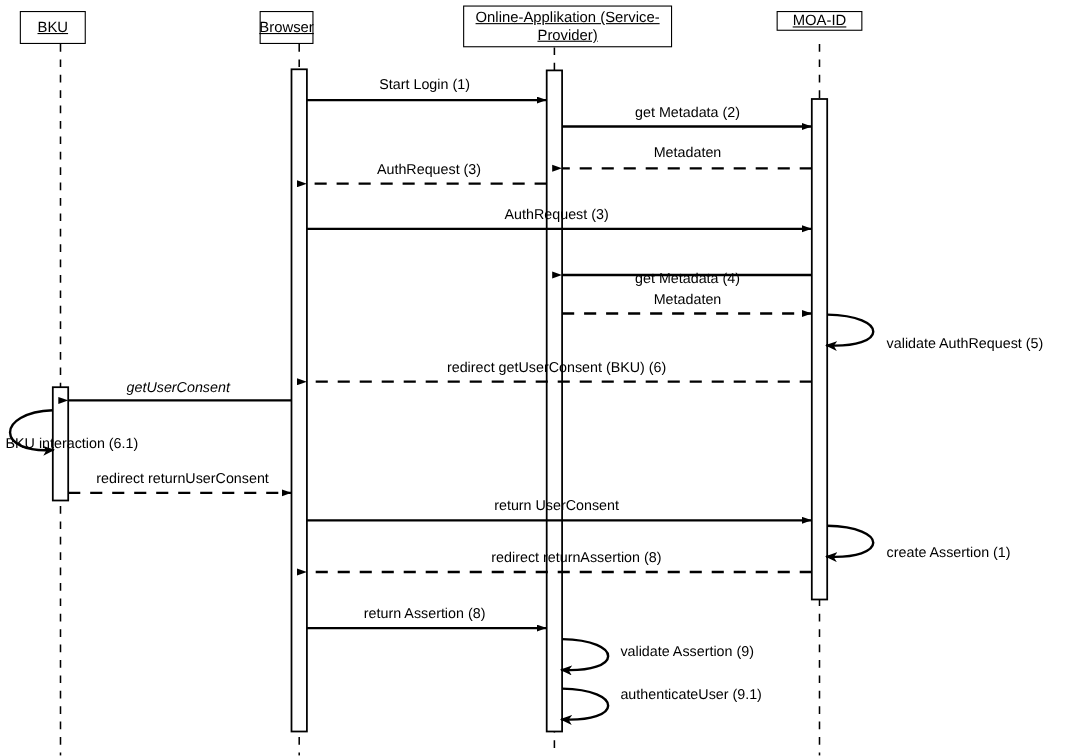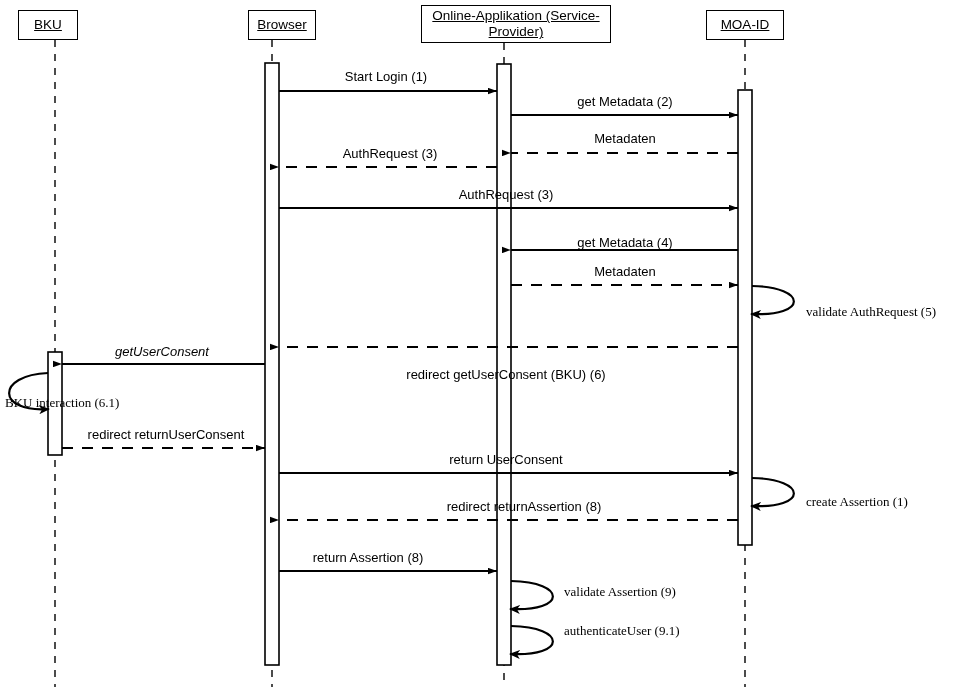--- a/index.html
+++ b/index.html
@@ -6,21 +6,21 @@
   body{font-family:"Liberation Sans",sans-serif;}
   #canvas{position:relative;width:968px;height:687px;background:#fff;overflow:hidden;}
   #svg{position:absolute;left:0;top:0;width:968px;height:687px;}
   .lbl{position:absolute;font-family:"Liberation Sans",sans-serif;font-size:13px;color:#000;
        white-space:nowrap;line-height:1;}
   .hdr{position:absolute;box-sizing:border-box;border:1.6px solid #000;background:#fff;
        display:flex;align-items:center;justify-content:center;text-align:center;}
   .hdr span{font-family:"Liberation Sans",sans-serif;font-size:13.5px;color:#000;
        text-decoration:underline;line-height:1.18;padding:0 4px;}
   .msg-lbl{transform:translateX(-50%);}
-  .msg-lbl.left{transform:none;font-family:Liberation Serif, serif;}
+  .msg-lbl.left{transform:none;}
 </style>
 </head>
 <body>
 
 <div id="canvas">
   <svg id="svg" viewBox="0 0 968 687" xmlns="http://www.w3.org/2000/svg">
       <defs>
         <marker id="ah-r" markerWidth="10" markerHeight="7" refX="9" refY="3.2" orient="auto" markerUnits="userSpaceOnUse">
           <path d="M0,0 L9,3.2 L0,6.4 z" fill="#000000"></path>
         </marker>
@@ -57,41 +57,41 @@
       <line x1="279" y1="571" x2="497" y2="571" stroke="#000000" stroke-width="2.1" marker-end="url(#ah-r)"></line>
       <path d="M511,581 C567,582 567,612 510,609" fill="none" stroke="#000000" stroke-width="2.2" marker-end="url(#ah-self)"></path>
       <path d="M511,626 C567,627 567,657 510,654" fill="none" stroke="#000000" stroke-width="2.2" marker-end="url(#ah-self)"></path>
     </svg>
   <div id="labels">
       <div class="lbl msg-lbl" style="left: 386px; top: 70px;">Start Login (1)</div>
       <div class="lbl msg-lbl" style="left: 625px; top: 95px;">get Metadata (2)</div>
       <div class="lbl msg-lbl" style="left: 625px; top: 132px;">Metadaten</div>
       <div class="lbl msg-lbl" style="left: 390px; top: 147px;">AuthRequest (3)</div>
       <div class="lbl msg-lbl" style="left: 506px; top: 188px;">AuthRequest (3)</div>
-      <div class="lbl msg-lbl" style="left: 625px; top: 236px;">get Metadata (4)</div>
+      <div class="lbl msg-lbl" style="left: 625px; top: 246px;">get Metadata (4)</div>
       <div class="lbl msg-lbl" style="left: 625px; top: 265px;">Metadaten</div>
       <div class="lbl msg-lbl left" style="left: 806px; top: 305px;">validate AuthRequest (5)</div>
-      <div class="lbl msg-lbl" style="left: 506px; top: 327px; margin-top: 41px;">redirect getUserConsent (BKU) (6)</div>
+      <div class="lbl msg-lbl" style="left: 506px; top: 327px;">redirect getUserConsent (BKU) (6)</div>
       <div class="lbl msg-lbl" style="left: 162px; top: 345px; font-style: italic;">getUserConsent</div>
       <div class="lbl msg-lbl left" style="left: 5px; top: 396px;">BKU interaction (6.1)</div>
       <div class="lbl msg-lbl" style="left: 166px; top: 428px;">redirect returnUserConsent</div>
       <div class="lbl msg-lbl" style="left: 506px; top: 453px;">return UserConsent</div>
       <div class="lbl msg-lbl left" style="left: 806px; top: 495px;">create Assertion (1)</div>
       <div class="lbl msg-lbl" style="left: 506px; top: 500px; padding-left: 36px;">redirect returnAssertion (8)</div>
-      <div class="lbl msg-lbl" style="left: 368px; top: 551px;">return Assertion (8)</div>
+      <div class="lbl msg-lbl" style="left: 386px; top: 551px;">return Assertion (8)</div>
       <div class="lbl msg-lbl left" style="left: 564px; top: 585px;">validate Assertion (9)</div>
       <div class="lbl msg-lbl left" style="left: 564px; top: 624px;">authenticateUser (9.1)</div>
     </div>
   <div id="headers">
       <div class="hdr" style="left: 18px; top: 10px; width: 60px; height: 30px;">
         <span>BKU</span>
       </div>
-      <div class="hdr" style="left: 248px; top: 10px; width: 68px; height: 30px;">
+      <div class="hdr" style="left: 236px; top: 10px; width: 49px; height: 30px;">
         <span>Browser</span>
       </div>
       <div class="hdr" style="left: 421px; top: 5px; width: 190px; height: 38px;">
         <span>Online-Applikation (Service-Provider)</span>
       </div>
-      <div class="hdr" style="left: 706px; top: 10px; width: 78px; height: 30px;">
+      <div class="hdr" style="left: 706px; top: 10px; width: 78px; height: 18px;">
         <span>MOA-ID</span>
       </div>
     </div>
 </div>
 
 </body></html>

